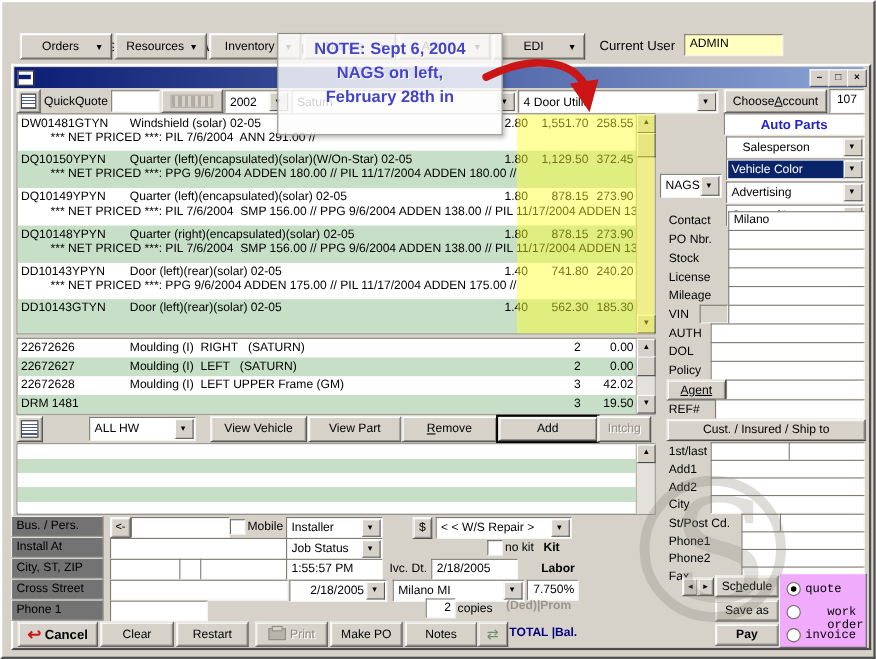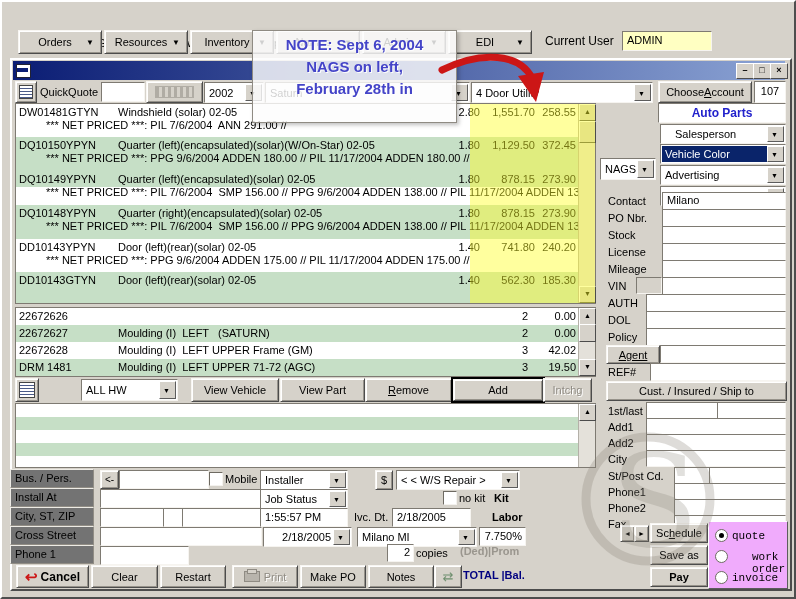--- a/index.html
+++ b/index.html
@@ -139,21 +139,21 @@
 
   <div class="a grid" style="left:13px;top:101px;width:579px;height:199px;">
     <div class="grow" style="top:0;height:33px;">
       <span class="c-part">DW01481GTYN</span>
       <span class="c-desc">Windshield (solar) 02-05</span>
       <span class="c-num" style="right:99px;">2.80</span>
       <span class="c-num" style="right:44px;">1,551.70</span>
       <span class="c-num" style="right:3px;">258.55</span>
       <span class="c-net">*** NET PRICED ***: PIL 7/6/2004  ANN 291.00 //</span>
     </div>
-    <div class="grow green" style="top:33px;height:50px;">
+    <div class="grow green" style="top:33px;height:34px;">
       <span class="c-part">DQ10150YPYN</span>
       <span class="c-desc">Quarter (left)(encapsulated)(solar)(W/On-Star) 02-05</span>
       <span class="c-num" style="right:99px;">1.80</span>
       <span class="c-num" style="right:44px;">1,129.50</span>
       <span class="c-num" style="right:3px;">372.45</span>
       <span class="c-net">*** NET PRICED ***: PPG 9/6/2004 ADDEN 180.00 // PIL 11/17/2004 ADDEN 180.00 //</span>
     </div>
     <div class="grow" style="top:67px;height:34px;">
       <span class="c-part">DQ10149YPYN</span>
       <span class="c-desc">Quarter (left)(encapsulated)(solar) 02-05</span>
@@ -189,38 +189,38 @@
       <div class="sbb" style="top:0;">▲</div>
       <div class="thumb" style="top:17px;height:20px;"></div>
       <div class="sbb" style="bottom:0;">▼</div>
     </div>
     <div class="yband" style="left:454px;top:0;width:125px;height:199px;"></div>
   </div>
 
   <div class="a grid" style="left:13px;top:305px;width:579px;height:68px;">
     <div class="grow" style="top:0;height:17px;">
       <span class="c-part">22672626</span>
+      <span class="c-desc">Moulding (I)  RIGHT   (SATURN)</span>
       <span class="c-num" style="right:51px;">2</span>
       <span class="c-num" style="right:3px;">0.00</span>
     </div>
     <div class="grow green" style="top:17px;height:17px;">
       <span class="c-part">22672627</span>
       <span class="c-desc">Moulding (I)  LEFT   (SATURN)</span>
       <span class="c-num" style="right:51px;">2</span>
       <span class="c-num" style="right:3px;">0.00</span>
     </div>
     <div class="grow" style="top:34px;height:17px;">
       <span class="c-part">22672628</span>
       <span class="c-desc">Moulding (I)  LEFT UPPER Frame (GM)</span>
       <span class="c-num" style="right:51px;">3</span>
       <span class="c-num" style="right:3px;">42.02</span>
     </div>
     <div class="grow green" style="top:51px;height:17px;">
       <span class="c-part">DRM 1481</span>
-      <span class="c-desc">Moulding (I)  LEFT UPPER 71-72 (AGC)</span>
       <span class="c-num" style="right:51px;">3</span>
       <span class="c-num" style="right:3px;">19.50</span>
     </div>
     <div class="sb" style="height:68px;">
       <div class="sbb" style="top:0;">▲</div>
       <div class="thumb" style="top:16px;height:16px;"></div>
       <div class="sbb" style="bottom:0;">▼</div>
     </div>
   </div>
 

